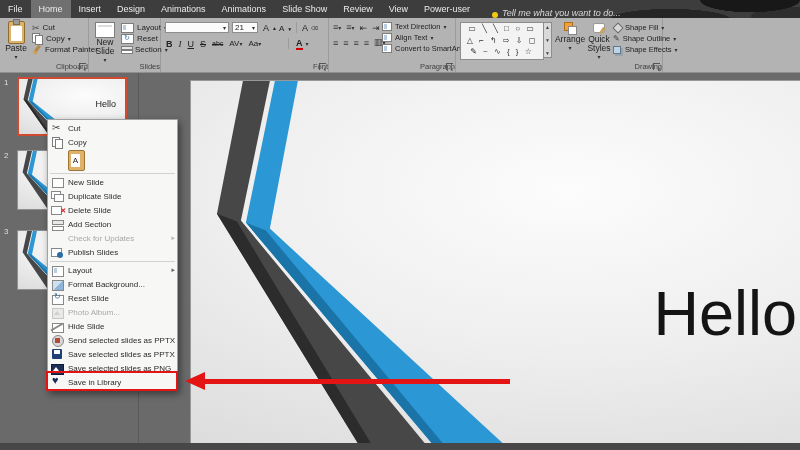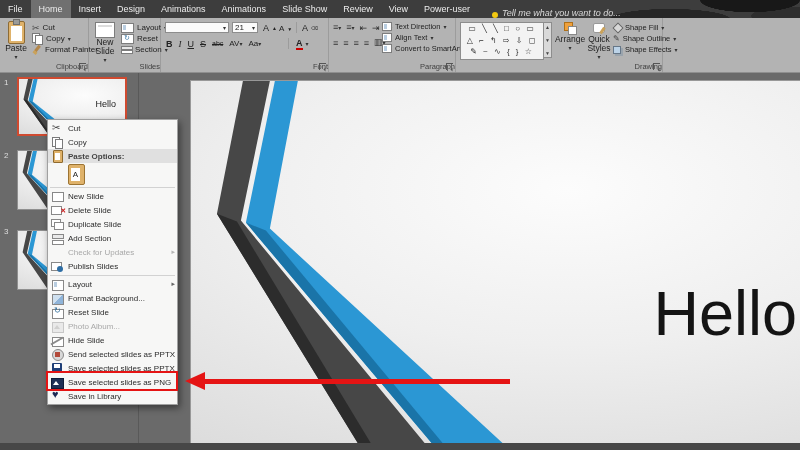--- a/index.html
+++ b/index.html
@@ -397,39 +397,35 @@
 
   <div class="menu">
     <div class="mrow">
       <span class="mi mi-scissors"></span>
       <span class="mlabel">Cut</span>
     </div>
     <div class="mrow">
       <span class="mi mi-copy"></span>
       <span class="mlabel">Copy</span>
     </div>
-    <div class="mrow hdr">
-      <span class="mi mi-clipboard"></span>
-      <span class="mlabel">Paste Options:</span>
-    </div>
     <div class="prow">
       <span class="pobtn"></span>
     </div>
     <div class="msep"></div>
     <div class="mrow">
       <span class="mi mi-new-slide"></span>
       <span class="mlabel">New Slide</span>
     </div>
     <div class="mrow">
+      <span class="mi mi-duplicate"></span>
+      <span class="mlabel">Duplicate Slide</span>
+    </div>
+    <div class="mrow">
       <span class="mi mi-delete"></span>
       <span class="mlabel">Delete Slide</span>
-    </div>
-    <div class="mrow">
-      <span class="mi mi-duplicate"></span>
-      <span class="mlabel">Duplicate Slide</span>
     </div>
     <div class="mrow">
       <span class="mi mi-section"></span>
       <span class="mlabel">Add Section</span>
     </div>
     <div class="mrow dis">
       <span class="mi"></span>
       <span class="mlabel">Check for Updates</span>
       <span class="subarrow">▸</span>
     </div>

